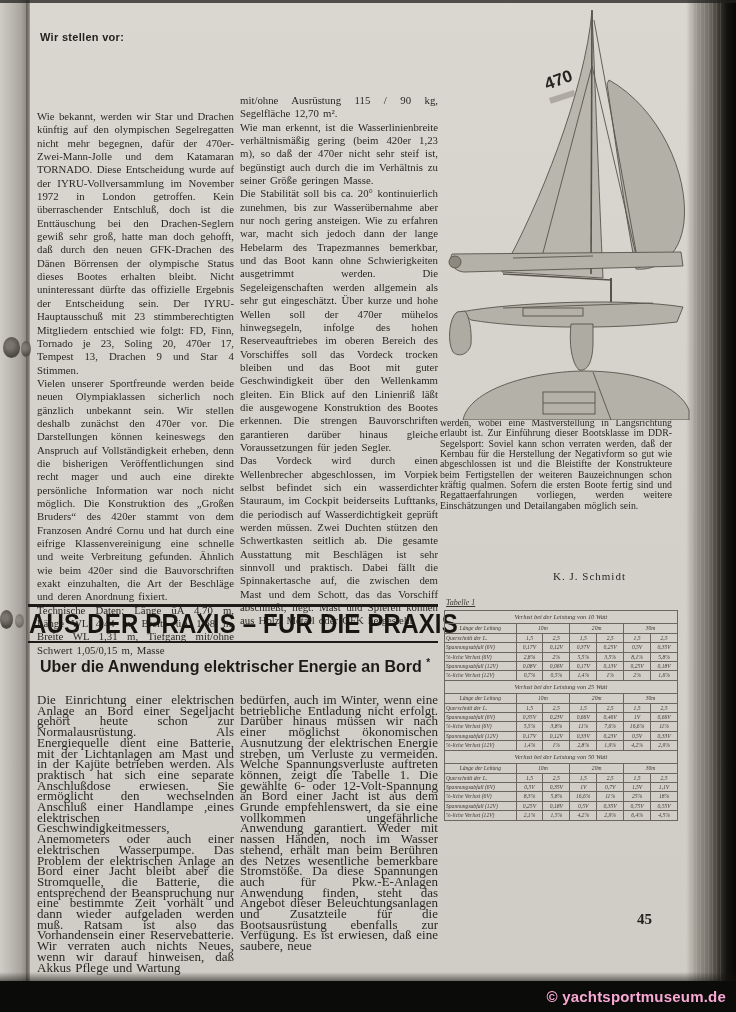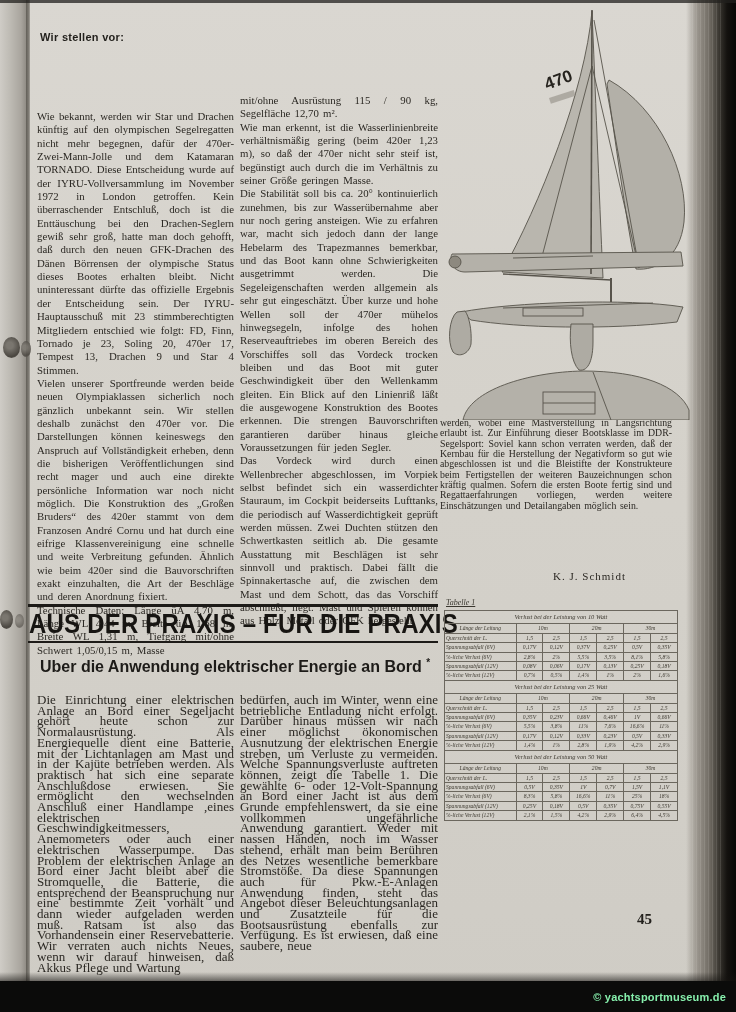--- a/index.html
+++ b/index.html
@@ -16,21 +16,21 @@
   #hole-1a{left:3px;top:337px;width:17px;height:21px;}
   #hole-1b{left:21px;top:341px;width:10px;height:16px;opacity:.85;}
   #hole-2a{left:0px;top:610px;width:13px;height:19px;}
   #hole-2b{left:15px;top:614px;width:9px;height:14px;opacity:.6;}
   #spine{left:686px;top:0;width:50px;height:1012px;
      background:linear-gradient(90deg,rgba(170,166,158,0) 0%,#9b968e 22%,#6e6961 48%,#35322c 68%,#14120f 82%,#070705 100%);}
   #spine-streaks{left:692px;top:0;width:30px;height:1012px;opacity:.5;
      background:repeating-linear-gradient(90deg,rgba(230,228,222,.25) 0 1px,rgba(0,0,0,0) 1px 4px);}
   #footer-bar{left:0;top:981px;width:736px;height:31px;background:#0b0b0a;z-index:9;
      display:flex;align-items:center;justify-content:flex-end;padding-right:10px;box-sizing:border-box;}
-  #footer-bar .wm{color:#86efac;font-family:"Liberation Sans",sans-serif;font-weight:bold;font-size:11px;letter-spacing:.2px;}
+  #footer-bar .wm{color:#f9a8d4;font-family:"Liberation Sans",sans-serif;font-weight:bold;font-size:15px;letter-spacing:.2px;}
   #footer-shadow{left:0;top:972px;width:736px;height:9px;background:linear-gradient(180deg,rgba(20,18,15,0),rgba(20,18,15,.55));}
   
   .kicker{font-family:"Liberation Sans",sans-serif;font-weight:bold;font-size:11px;color:#211f1b;letter-spacing:.3px;}
   .headline{font-family:"Liberation Sans",sans-serif;font-weight:bold;font-size:23.5px;color:#1b1916;letter-spacing:-.2px;}
   .bodycol{white-space:pre-line;text-align:justify;}
   #a1-col1,#a1-col2{font-size:10.8px;line-height:13.35px;word-spacing:1.5px;}
   #a1-col1{left:37px;top:110px;width:197px;height:548px;}
   #a1-col2{left:240px;top:94px;width:198px;height:548px;}
   #a1-col3{left:440px;top:418px;width:232px;height:152px;font-size:9.8px;line-height:10.35px;word-spacing:1.2px;}
   #a1-sig{left:440px;top:570px;width:232px;text-align:right;padding-right:46px;box-sizing:border-box;

